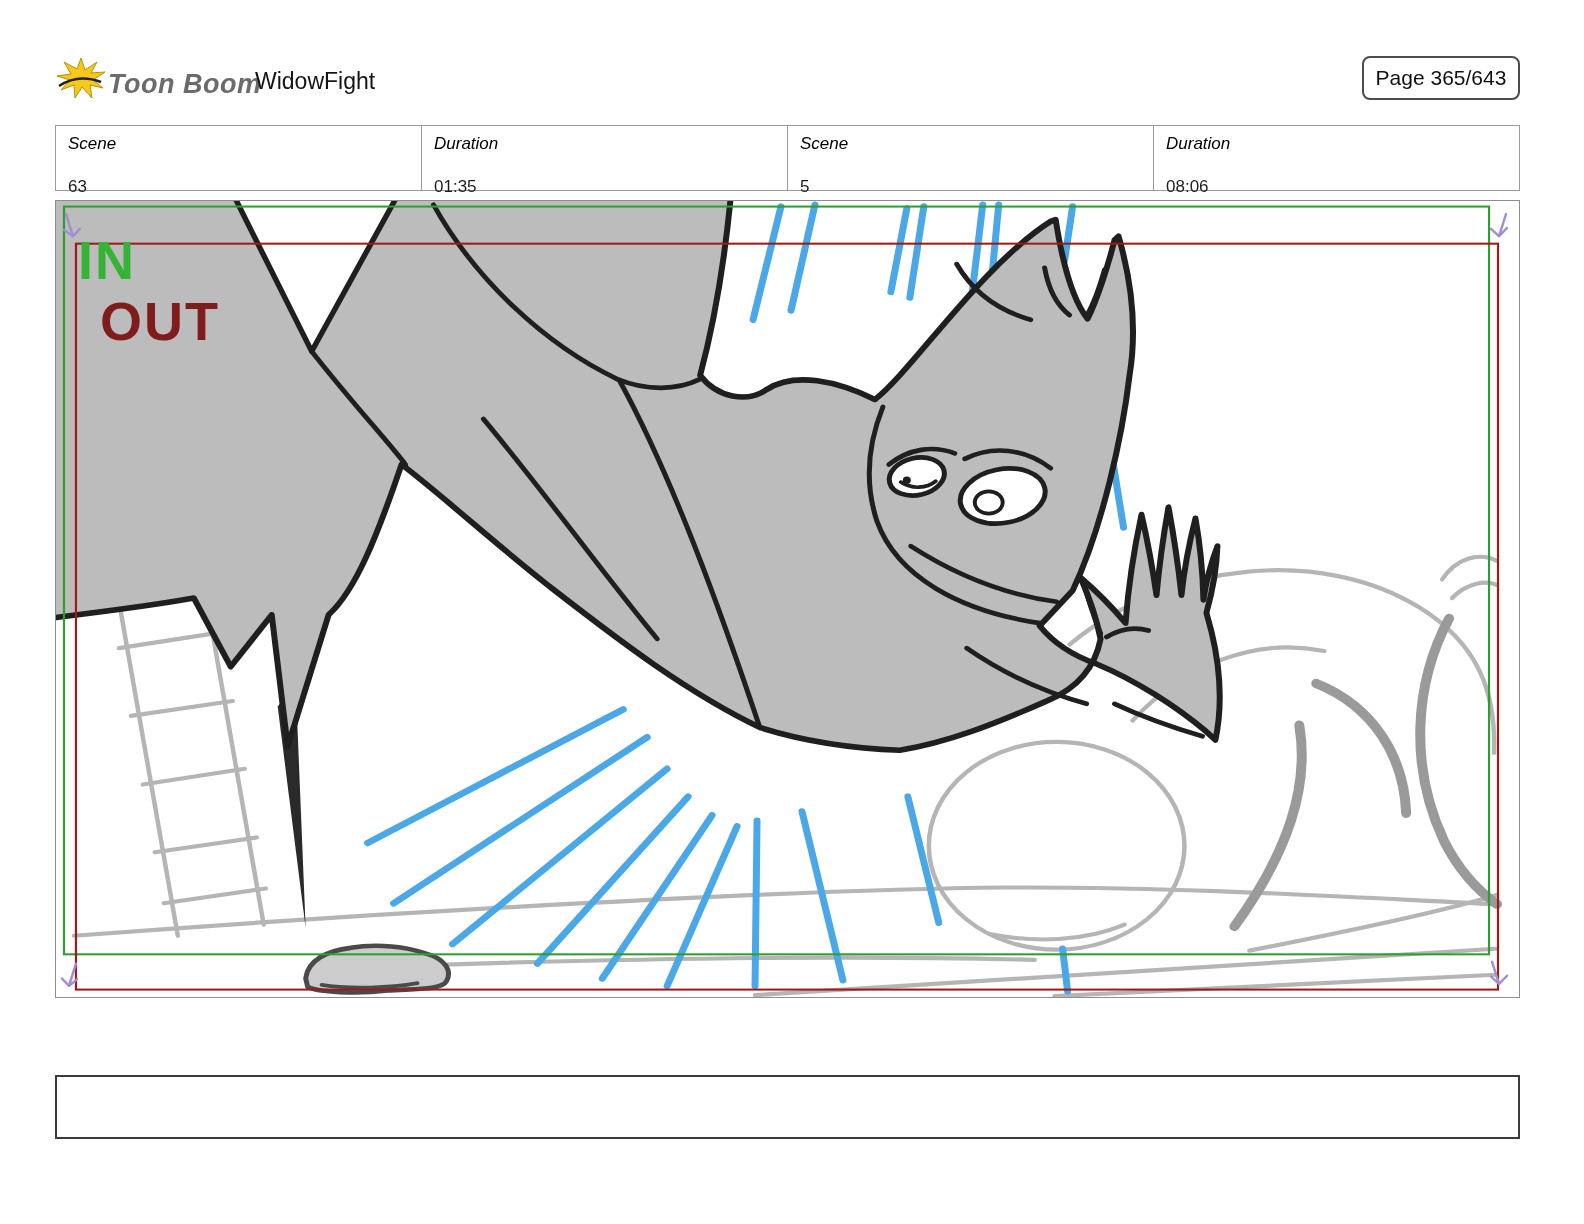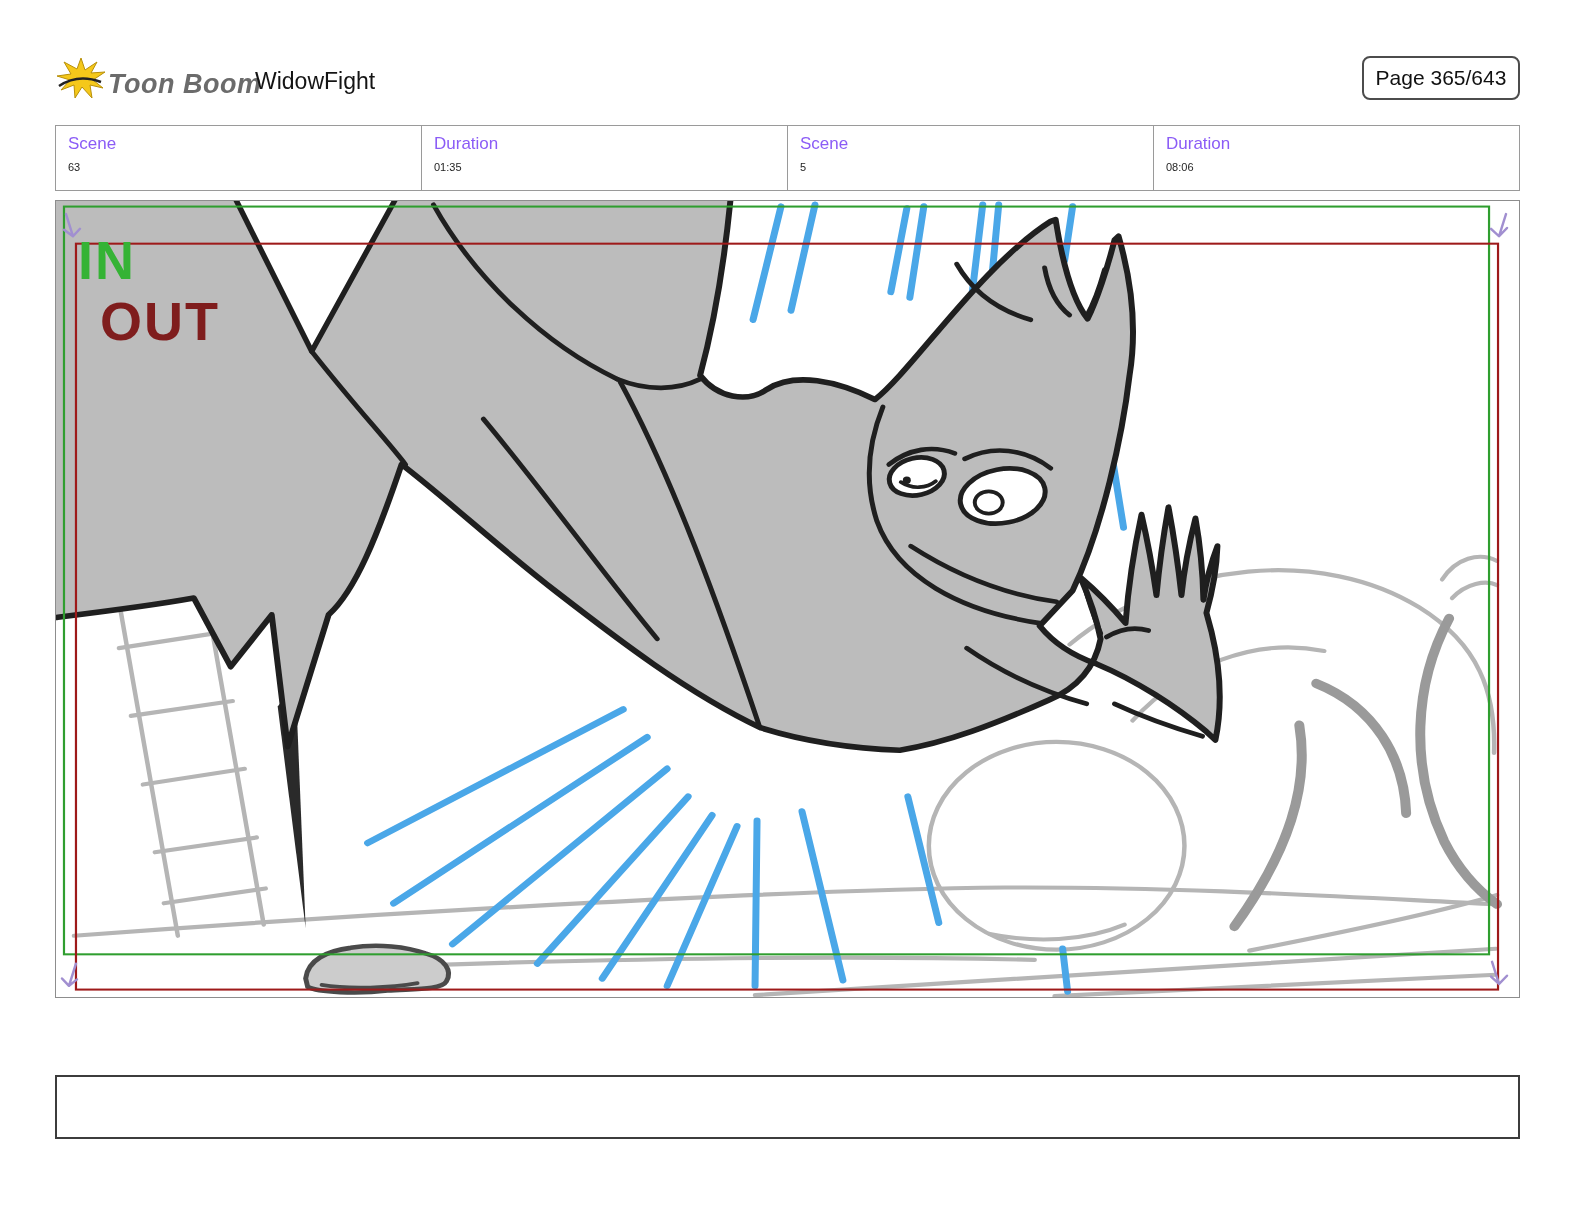--- a/index.html
+++ b/index.html
@@ -14,22 +14,22 @@
   .project-title { position: absolute; left: 200px; top: 14px; font-size: 23px; font-weight: 500; color: #141414; text-align: right; }
   .page-box { position: absolute; right: 0; top: 2px; width: 158px; height: 44px;
     border: 2px solid #4c4c4c; border-radius: 8px; display: flex; align-items: center; justify-content: center;
     font-size: 21px; color: #111; }
 
   
   .meta { position: absolute; left: 55px; top: 125px; width: 1465px; height: 66px;
     display: flex; border: 1px solid #9a9a9a; background: #fff; }
   .meta-cell { flex: 1; border-right: 1px solid #9a9a9a; padding: 8px 0 0 12px; }
   .meta-cell:last-child { border-right: none; }
-  .meta-label { font-size: 17px; color: #8b5cf6; display: block; margin-bottom: 7px; }
-  .meta-value { font-size: 11px; color: #1e1e1e; display: block; }
+  .meta-label { font-size: 17px; color: #000000; display: block; margin-bottom: 23px; font-style: italic; }
+  .meta-value { font-size: 17px; color: #1e1e1e; display: block; }
 
   
   .panel { position: absolute; left: 55px; top: 200px; width: 1465px; height: 798px;
     border: 1px solid #8d8d8d; background: #fff; overflow: hidden; }
   .panel svg { position: absolute; inset: 0; width: 100%; height: 100%; display: block; }
   .cam-label { position: absolute; font-weight: 700; line-height: 1; letter-spacing: 2px;
     font-family: "Liberation Sans", sans-serif; }
   .cam-in  { left: 22px; top: 32px;  font-size: 54px; color: #35b335; }
   .cam-out { left: 44px; top: 84px;  font-size: 54px; color: #7f1d1d; margin-top: 9px; }
 

